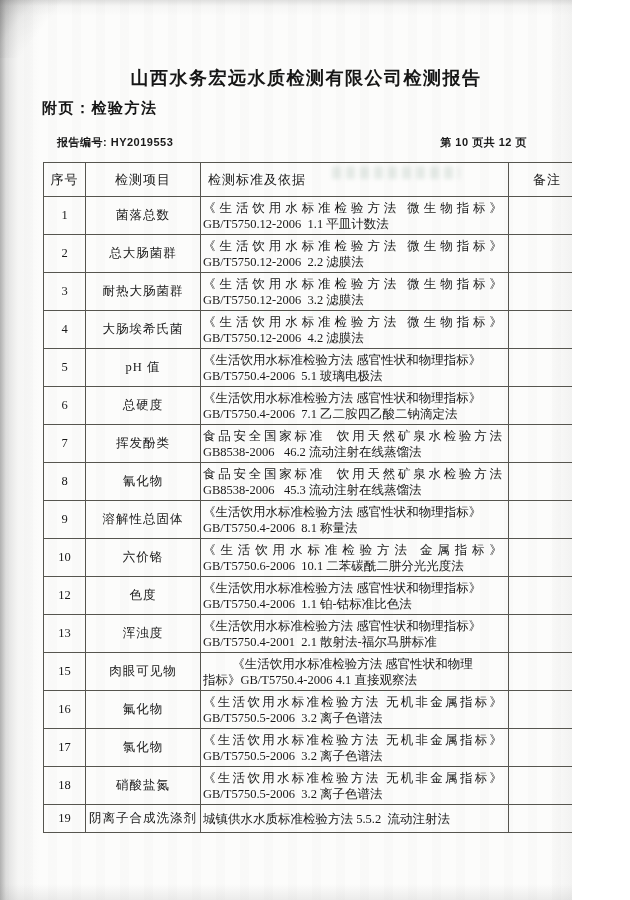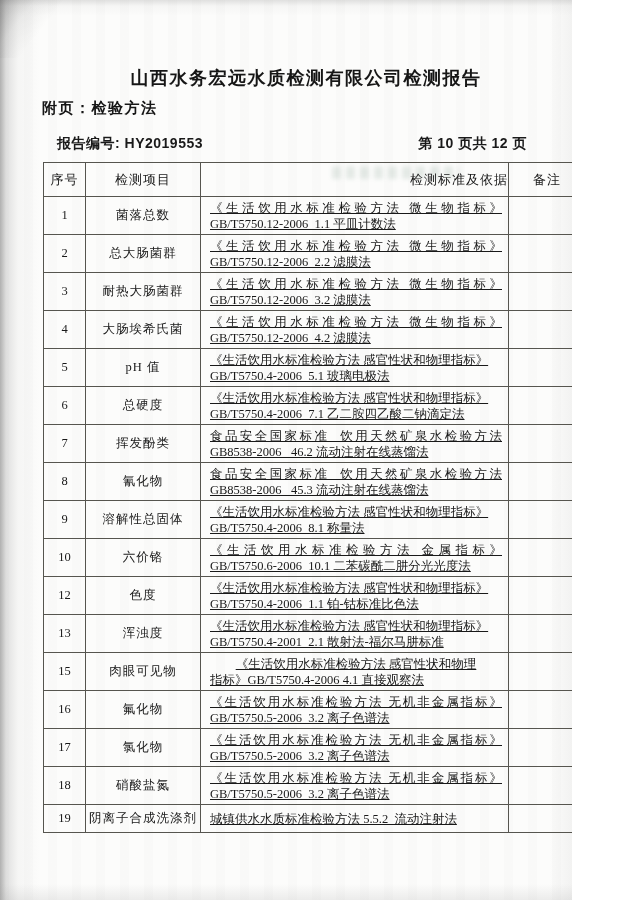--- a/index.html
+++ b/index.html
@@ -38,21 +38,21 @@
   .subtitle {
     position: absolute; top: 99px; left: 42px;
     font-family: "Liberation Sans", sans-serif;
     font-weight: bold; font-size: 15px; letter-spacing: 1.5px;
     color: #161616;
   }
   .meta-row {
     position: absolute; top: 135px; left: 57px; right: 45px;
     display: flex; justify-content: space-between; align-items: baseline;
     font-family: "Liberation Sans", sans-serif;
-    font-weight: bold; font-size: 14px; letter-spacing: 0.5px;
+    font-weight: bold; font-size: 11px; letter-spacing: 0.5px;
     color: #1a1a1a;
   }
   .ghost-artifact {
     position: absolute; top: 166px; left: 332px; width: 128px; height: 13px;
     background: repeating-linear-gradient(90deg, rgba(96,132,112,0.28) 0 9px, rgba(255,255,255,0) 9px 14px);
     filter: blur(2px);
     opacity: 0.55;
   }
   table.methods {
     position: absolute; top: 162px; left: 43px;
@@ -61,26 +61,26 @@
   }
   .methods th, .methods td {
     border: 1px solid #56554f;
     padding: 0;
     font-weight: normal;
     color: #191919;
     overflow: hidden;
   }
   .methods thead th { height: 33px; font-size: 13px; letter-spacing: 1px; font-family: Liberation Serif, serif; }
   .methods th.h-no, .methods th.h-note, .methods th.h-item { text-align: center; }
-  .methods th.h-std { text-align: right; }
+  .methods th.h-std { text-align: left; padding-left: 7px; }
   .methods tbody td { height: 33px; font-size: 12.5px; }
   .methods tr.last td { height: 23px; }
   td.c-no { text-align: center; font-size: 12px; }
   td.c-item { text-align: center; letter-spacing: 1px; }
-  td.c-std { padding: 2px 6px 2px 9px; vertical-align: middle; text-decoration: underline; }
+  td.c-std { padding: 2px 6px 2px 2px; vertical-align: middle; }
   td.c-note { }
   .std-line {
     display: block;
     line-height: 16px;
     white-space: pre-wrap;
   }
   .std-line.justify { text-align: justify; text-align-last: justify; }
   .std-line.center { text-align: center; }
   .std-line.normal { text-align: left; }
 </style>

